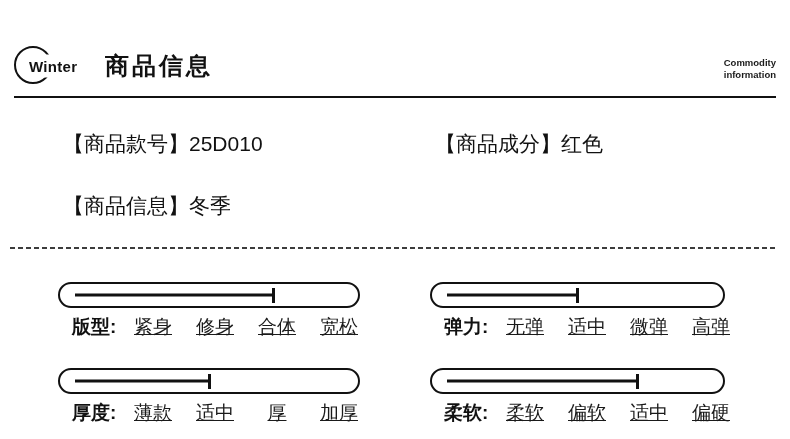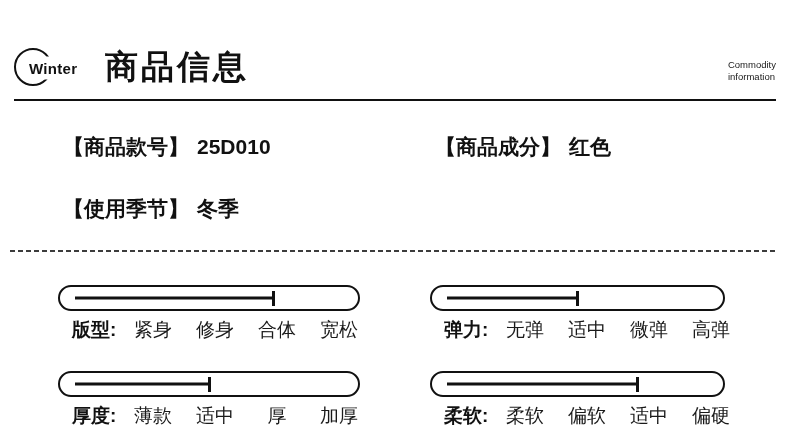--- a/index.html
+++ b/index.html
@@ -41,29 +41,29 @@
     background: #ffffff;
     padding: 3px 2px;
     font-size: 15px;
     font-weight: 600;
     letter-spacing: 0.3px;
     white-space: nowrap;
     text-align: center;
   }
   .title {
     margin-left: 15px;
-    font-size: 33px;
+    font-size: 24px;
     font-weight: 800;
     letter-spacing: 3px;
     white-space: nowrap;
   }
   .subtitle {
     margin-left: auto;
     font-size: 9.5px;
-    font-weight: 400;
+    font-weight: 700;
     line-height: 1.22;
     color: #1a1a1a;
     text-align: left;
     align-self: center;
     margin-top: 6px;
   }
   .top-rule {
     margin: 9px 14px 0 14px;
     height: 0;
     border-top: 2.5px solid #111;
@@ -72,22 +72,22 @@
   
   .details {
     margin: 33px 0 0 63px;
     display: grid;
     grid-template-columns: 372px auto;
     row-gap: 36px;
     font-size: 21px;
     line-height: 26px;
   }
   .detail-item { white-space: nowrap; }
-  .detail-label { font-weight: 700; }
-  .detail-value { font-weight: 700; margin-left: 8px; }
+  .detail-label { font-weight: 400; }
+  .detail-value { font-weight: 400; margin-left: 0; }
 
   
   .dashed {
     margin: 28px 12px 0 10px;
     height: 2px;
     background: repeating-linear-gradient(90deg, #3c3c3c 0 5px, transparent 5px 8px);
   }
 
   
   .sliders {
@@ -138,20 +138,21 @@
     width: 50px;
     flex: none;
   }
   .slider-opts { display: flex; }
   .opt {
     width: 62px;
     flex: none;
     text-align: center;
     font-weight: 400;
     color: #1a1a1a;
+    text-decoration: underline;
   }
 </style>
 </head>
 <body>
 
 <div class="page">
 
   <div class="header">
     <div class="logo">
       <div class="logo-circle"></div>
@@ -167,21 +168,21 @@
   <div class="top-rule"></div>
 
   <div class="details">
     <div class="detail-item">
       <span class="detail-label">【商品款号】</span><span class="detail-value">25D010</span>
     </div>
     <div class="detail-item">
       <span class="detail-label">【商品成分】</span><span class="detail-value">红色</span>
     </div>
     <div class="detail-item">
-      <span class="detail-label">【使用季节】</span><span class="detail-value">冬季</span>
+      <span class="detail-label">【商品信息】</span><span class="detail-value">冬季</span>
     </div>
   </div>
 
   <div class="dashed"></div>
 
   <div class="sliders">
 
     <div class="slider-block">
       <div class="pill">
         <div class="track">

